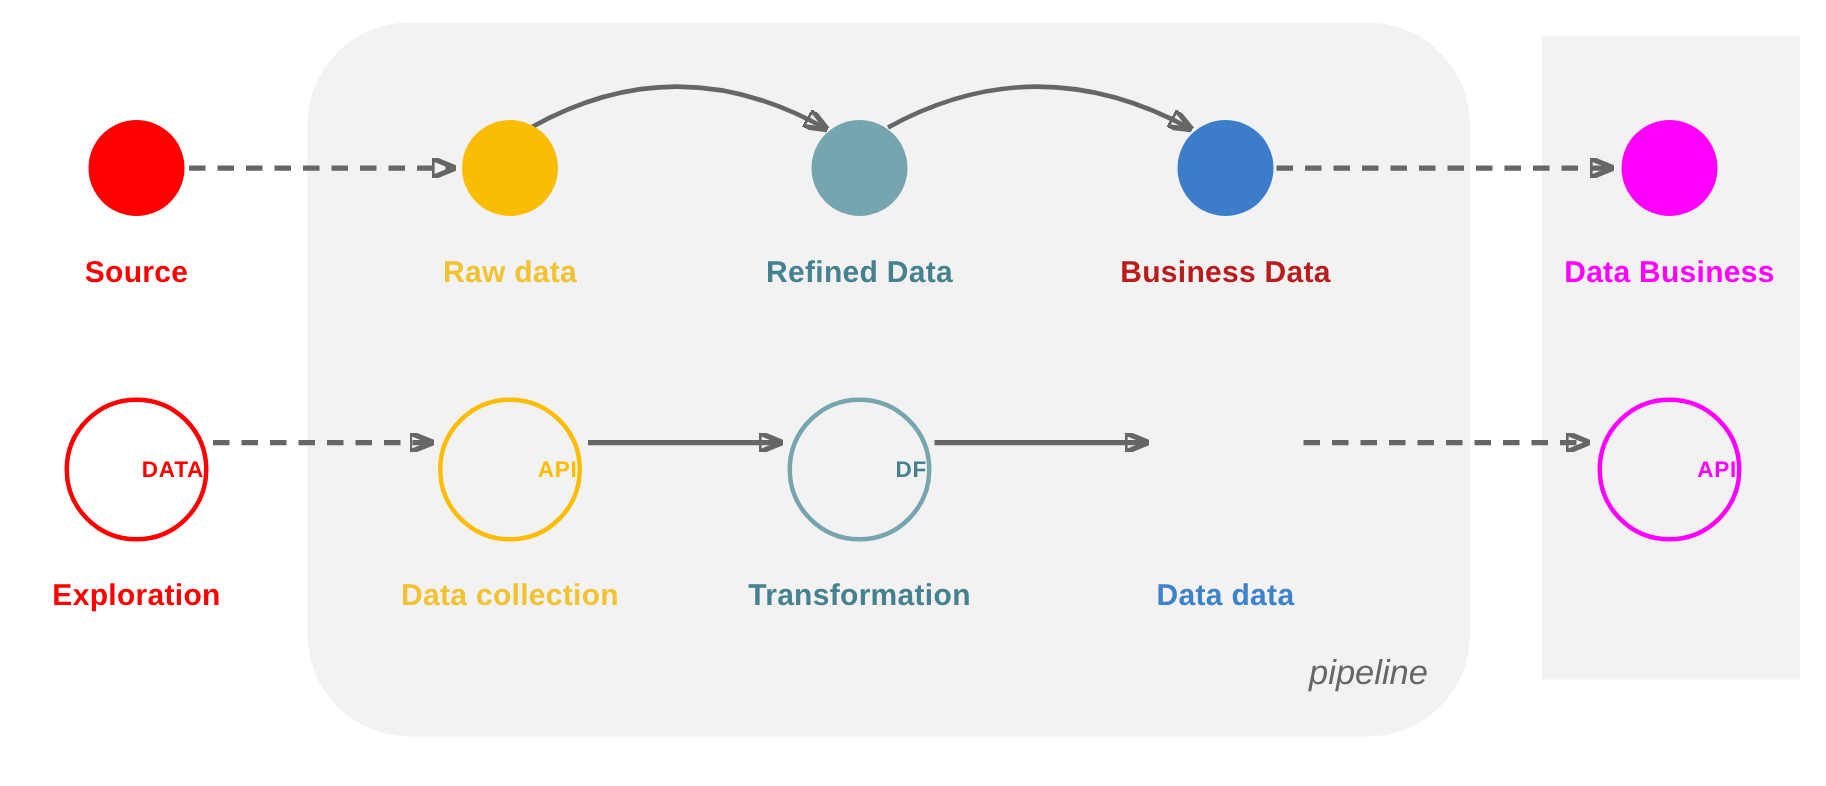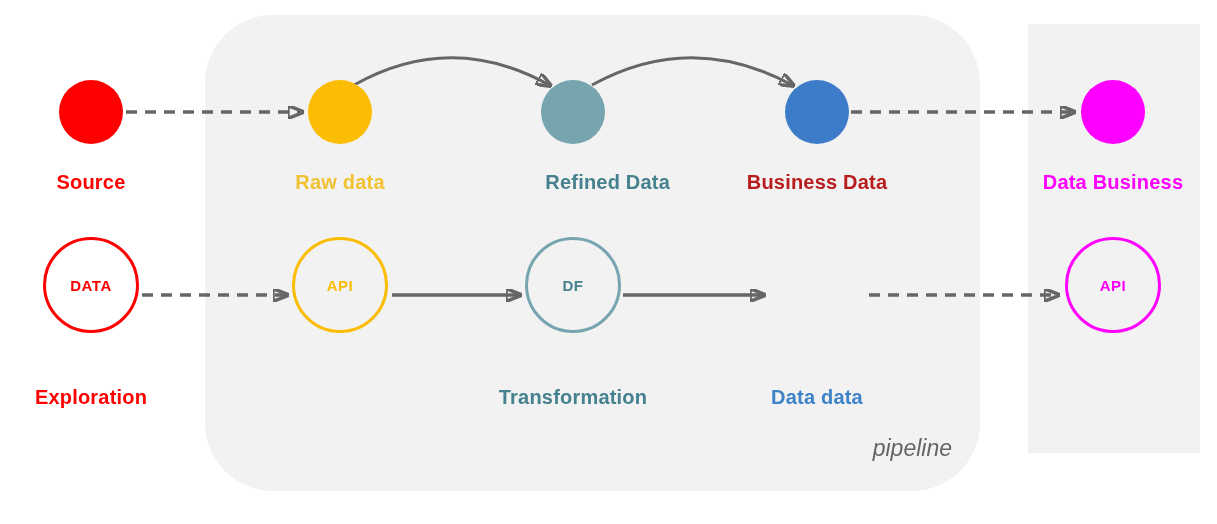--- a/index.html
+++ b/index.html
@@ -39,26 +39,26 @@
     position:absolute;top:80px;left:50%;
     width:64px;height:64px;margin-left:-32px;
     border-radius:50%;
   }
   .stage-label{
     position:absolute;top:171px;left:0;width:100%;
     text-align:center;font-size:20px;font-weight:bold;
     letter-spacing:0.2px;
   }
   .process-node{
-    position:absolute;top:237px;left:50%;
+    position:absolute;top:265px;left:50%;
     width:96px;height:96px;margin-left:-48px;
     border-radius:50%;
     border:3.5px solid #000;
     box-sizing:border-box;
-    display:flex;align-items:center;justify-content:center;
+    display:flex;align-items:center;justify-content:flex-end;
     background:transparent;
   }
   .process-node .node-text{
     font-size:15px;font-weight:bold;letter-spacing:0.5px;
   }
   .process-label{
     position:absolute;top:386px;left:0;width:100%;
     text-align:center;font-size:20px;font-weight:bold;
     letter-spacing:0.2px;
   }
@@ -98,25 +98,26 @@
     </div>
     <div class="process-label" style="color: rgb(255, 0, 0);">Exploration</div>
   </div>
 
   <div class="col col1">
     <div class="stage-node" style="background: rgb(251, 188, 4);"></div>
     <div class="stage-label" style="color: rgb(241, 194, 50);">Raw data</div>
     <div class="process-node" style="border-color: rgb(251, 188, 4); color: rgb(251, 188, 4);">
       <span class="node-text">API</span>
     </div>
+    <div class="process-label" style="color: rgb(241, 194, 50);">Data collection</div>
   </div>
 
   <div class="col col2">
     <div class="stage-node" style="background: rgb(118, 165, 175);"></div>
-    <div class="stage-label" style="color: rgb(69, 129, 142); text-align: right;">Refined Data</div>
+    <div class="stage-label" style="color: rgb(69, 129, 142);">Refined Data</div>
     <div class="process-node" style="border-color: rgb(118, 165, 175); color: rgb(69, 129, 142);">
       <span class="node-text">DF</span>
     </div>
     <div class="process-label" style="color: rgb(69, 129, 142);">Transformation</div>
   </div>
 
   <div class="col col3">
     <div class="stage-node" style="background: rgb(61, 124, 201);"></div>
     <div class="stage-label" style="color: #b91c1c;">Business Data</div>
     <div class="process-label" style="color: rgb(62, 130, 200);">Data data</div>

